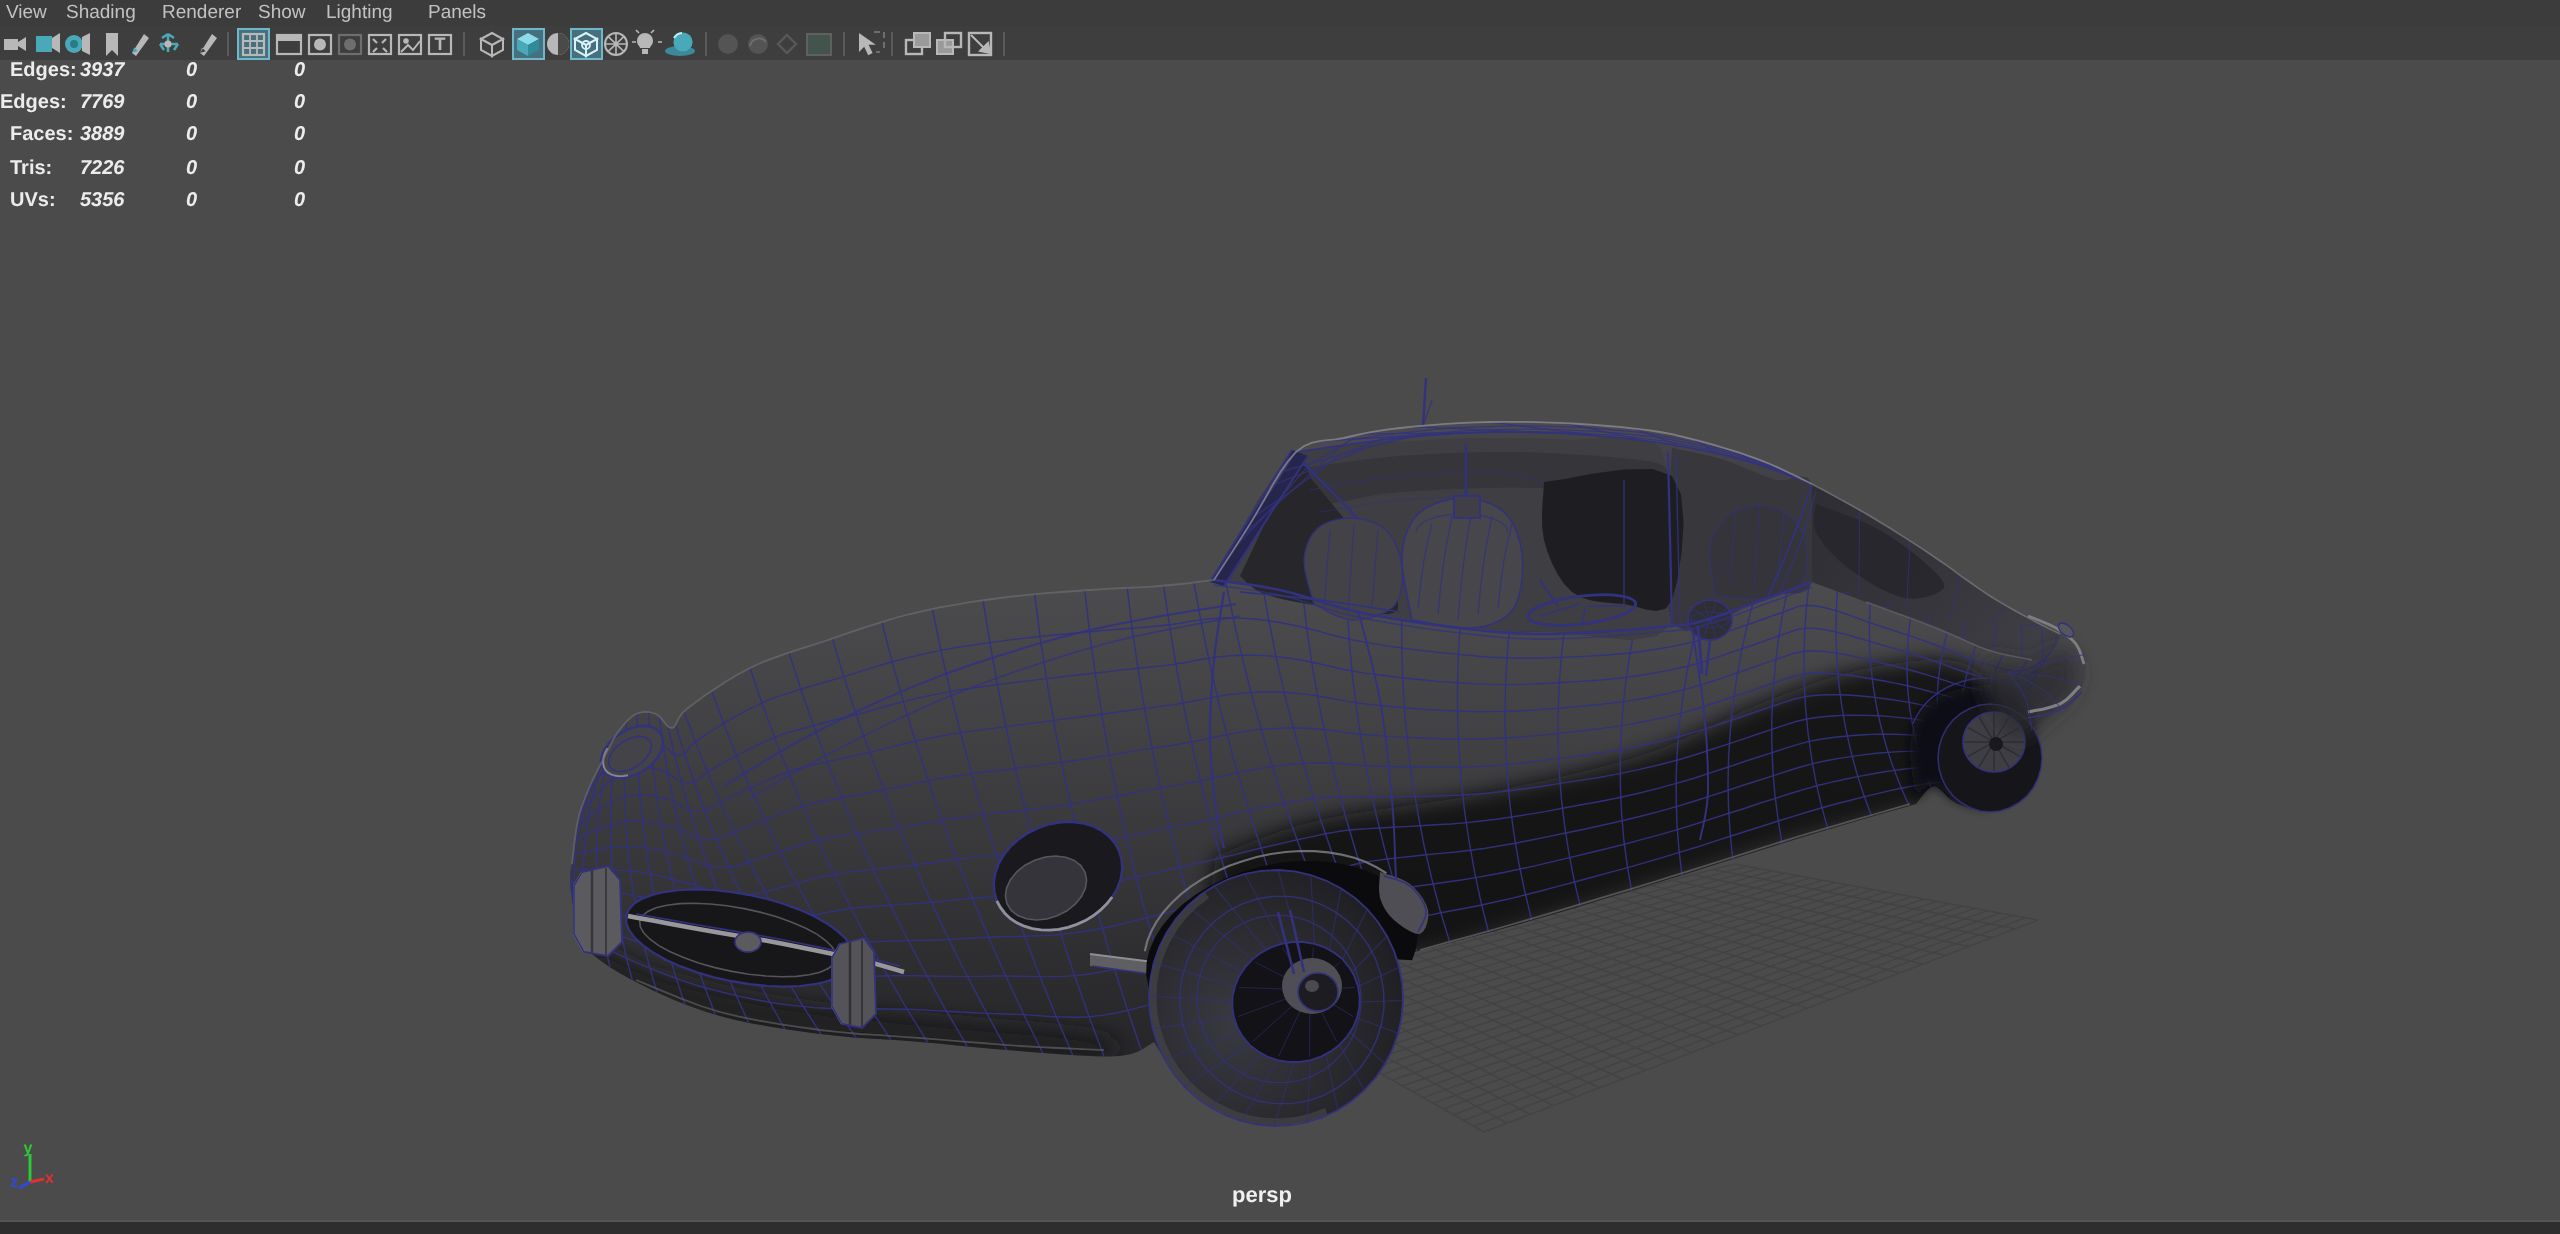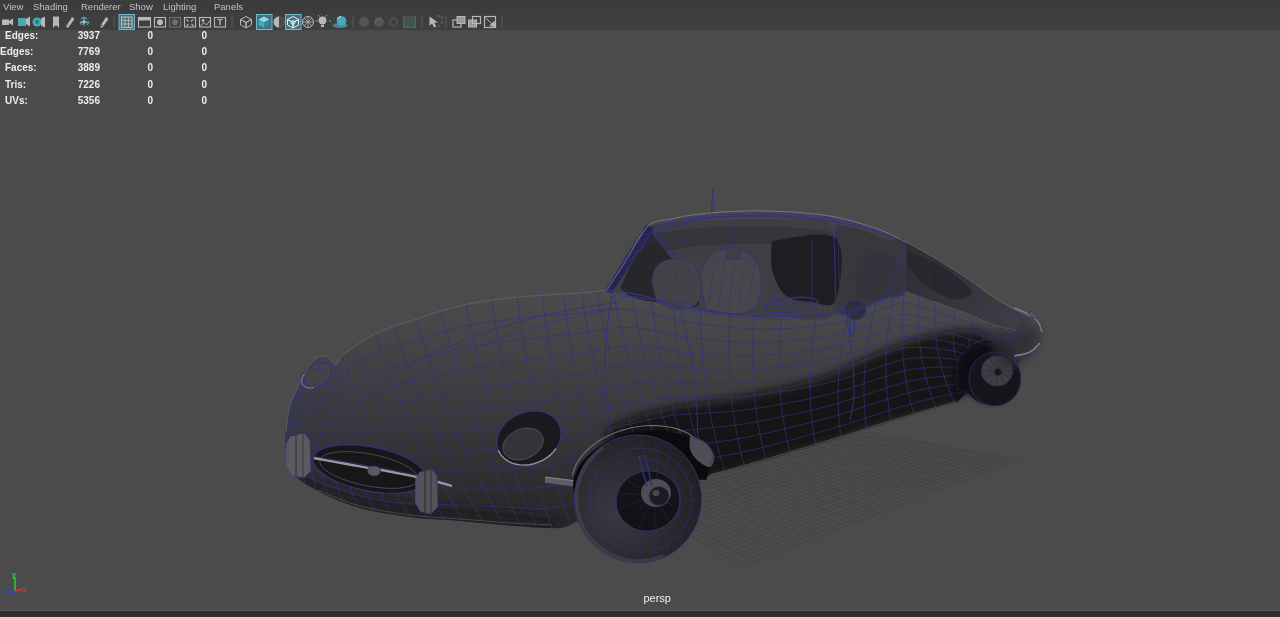--- a/index.html
+++ b/index.html
@@ -1,22 +1,22 @@
 <!DOCTYPE html>
 <html><head><meta charset="utf-8">
 <style>
 html,body{margin:0;padding:0;width:1280px;height:617px;overflow:hidden;background:#4b4b4b;font-family:"Liberation Sans",sans-serif;}
 #menubar{position:absolute;left:0;top:0;width:1280px;height:13px;background:#3c3c3c;}
 #menubar span{position:absolute;top:1px;font-size:9.5px;color:#c2c2c2;}
 #toolbar{position:absolute;left:0;top:13px;width:1280px;height:17px;background:#3e3e3e;border-bottom:1px solid #303030;}
 #vp{position:absolute;left:0;top:30px;width:1280px;height:580px;background:#4b4b4b;}
 #hud{position:absolute;left:0;top:0;color:#ececec;font-size:10px;font-weight:bold;width:300px;}
 #hud div{position:absolute;white-space:pre;}
-.val{position:absolute;text-align:right;width:60px;}
-#persp{position:absolute;left:591px;top:562px;width:80px;text-align:right;color:#f0f0f0;font-size:11px;font-weight:normal;}
+.val{position:absolute;text-align:left;width:60px;font-style:italic;}
+#persp{position:absolute;left:591px;top:562px;width:80px;text-align:center;color:#f0f0f0;font-size:11px;font-weight:bold;}
 #bstrip{position:absolute;left:0;top:610px;width:1280px;height:7px;background:#2e2e2e;border-top:1px solid #565656;}
 </style></head>
 <body>
 <div id="menubar">
 <span style="left:3px">View</span>
     <span style="left:33px">Shading</span>
     <span style="left:81px">Renderer</span>
     <span style="left:129px">Show</span>
     <span style="left:163px">Lighting</span>
     <span style="left:214px">Panels</span>

